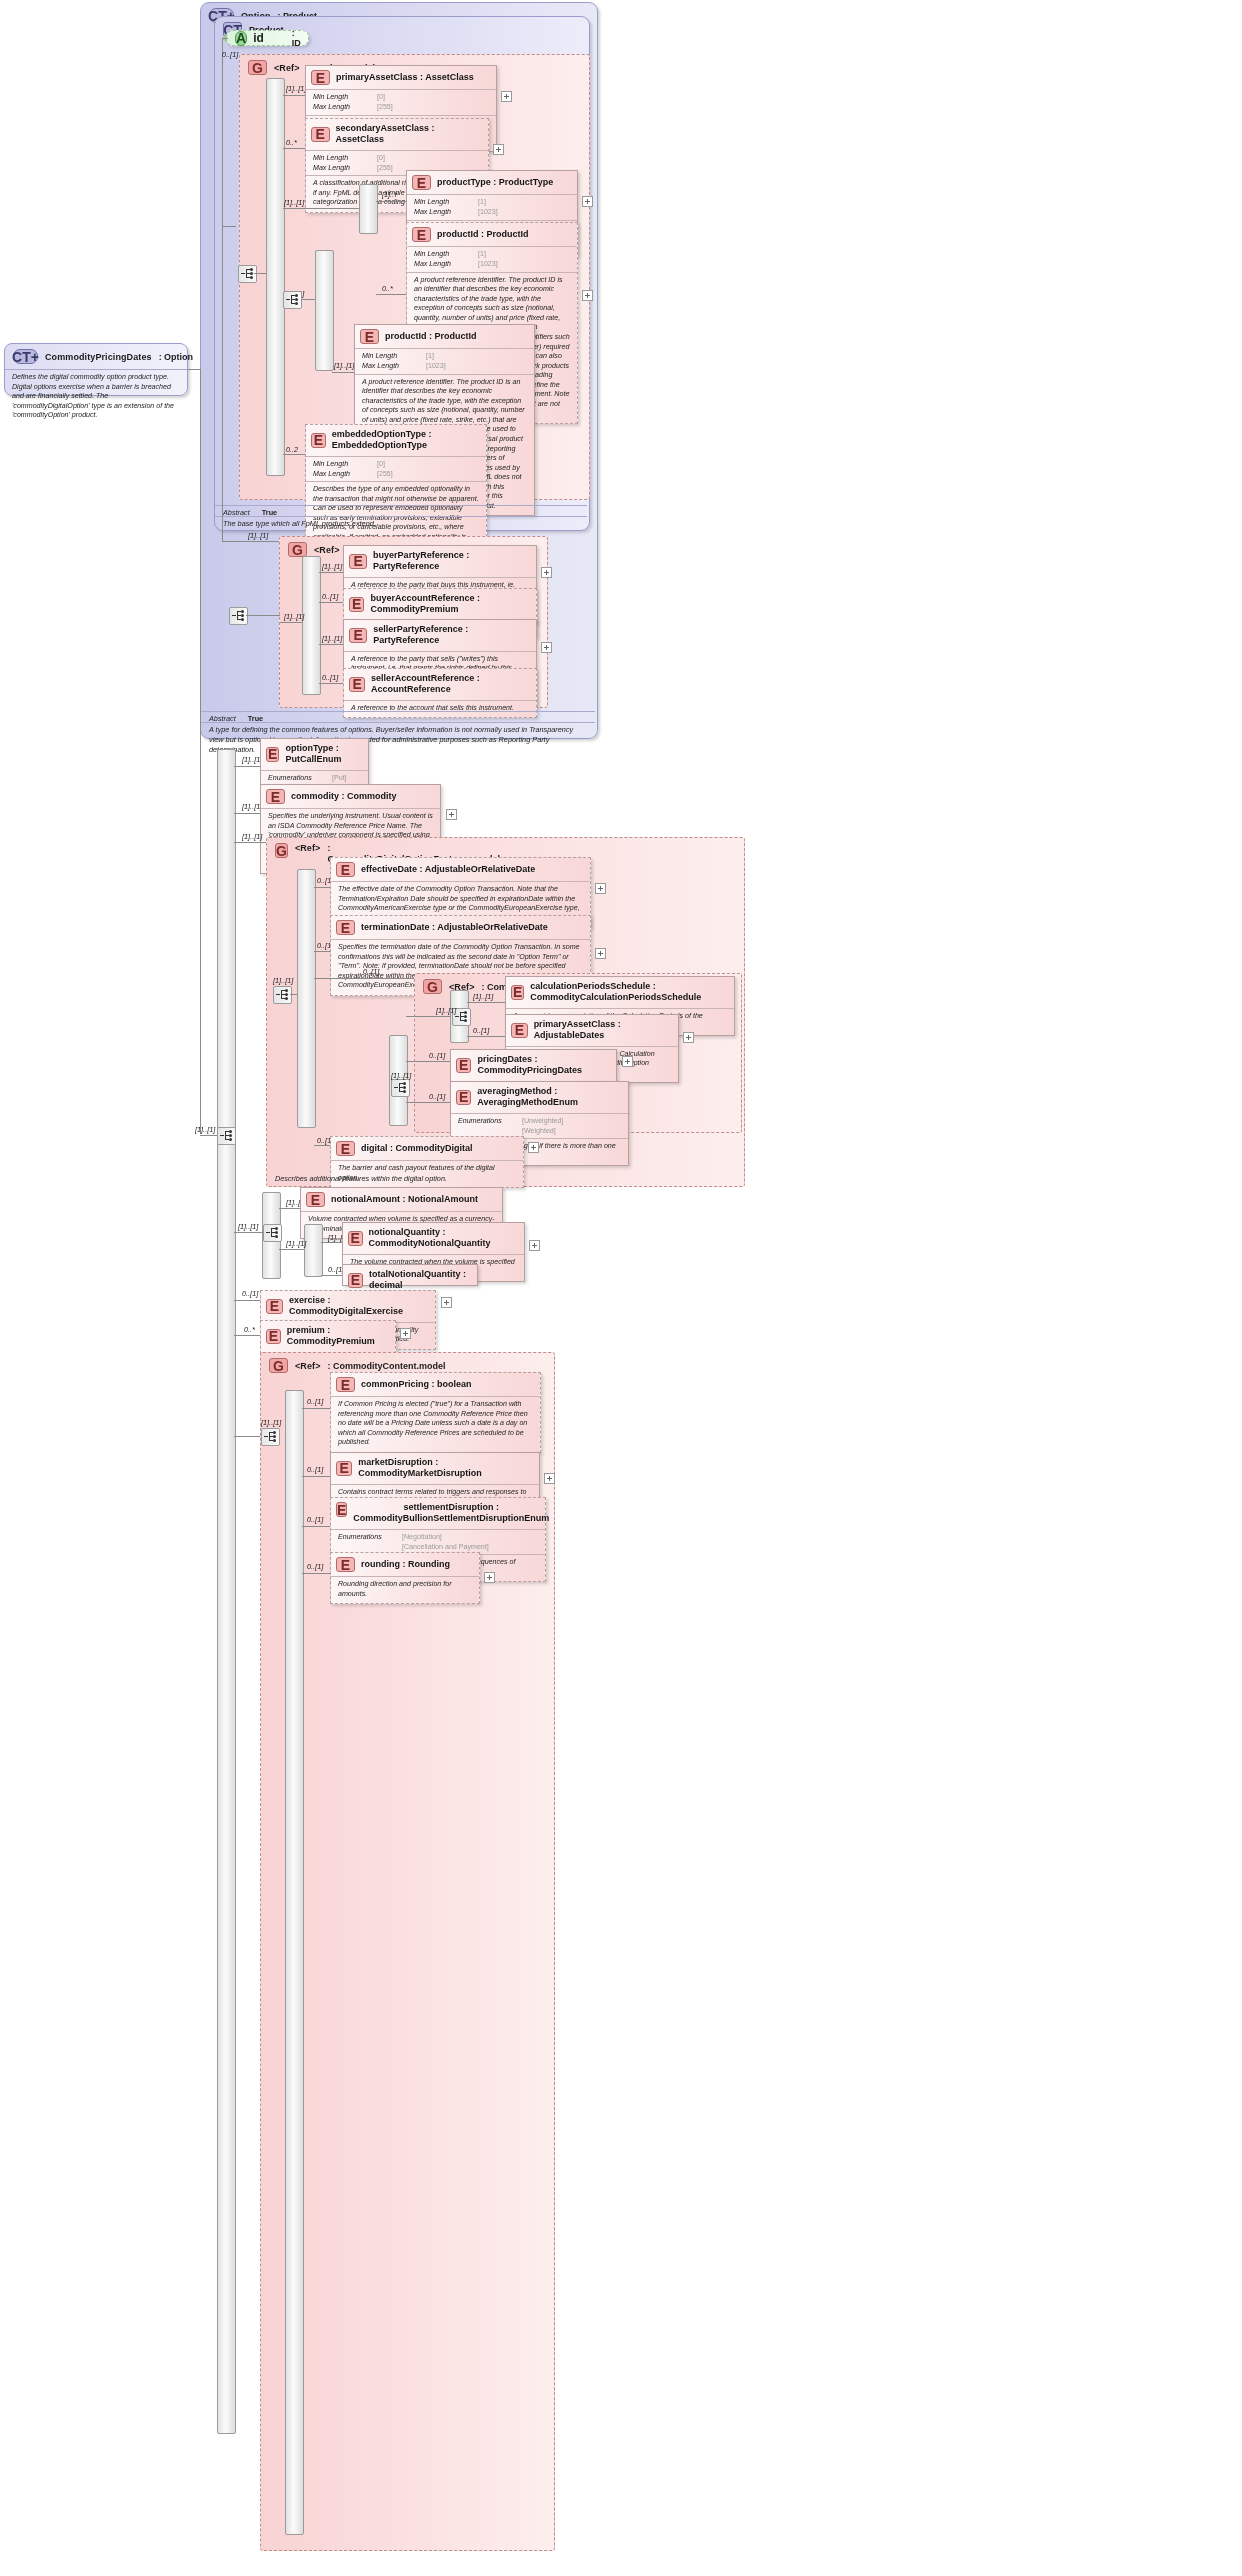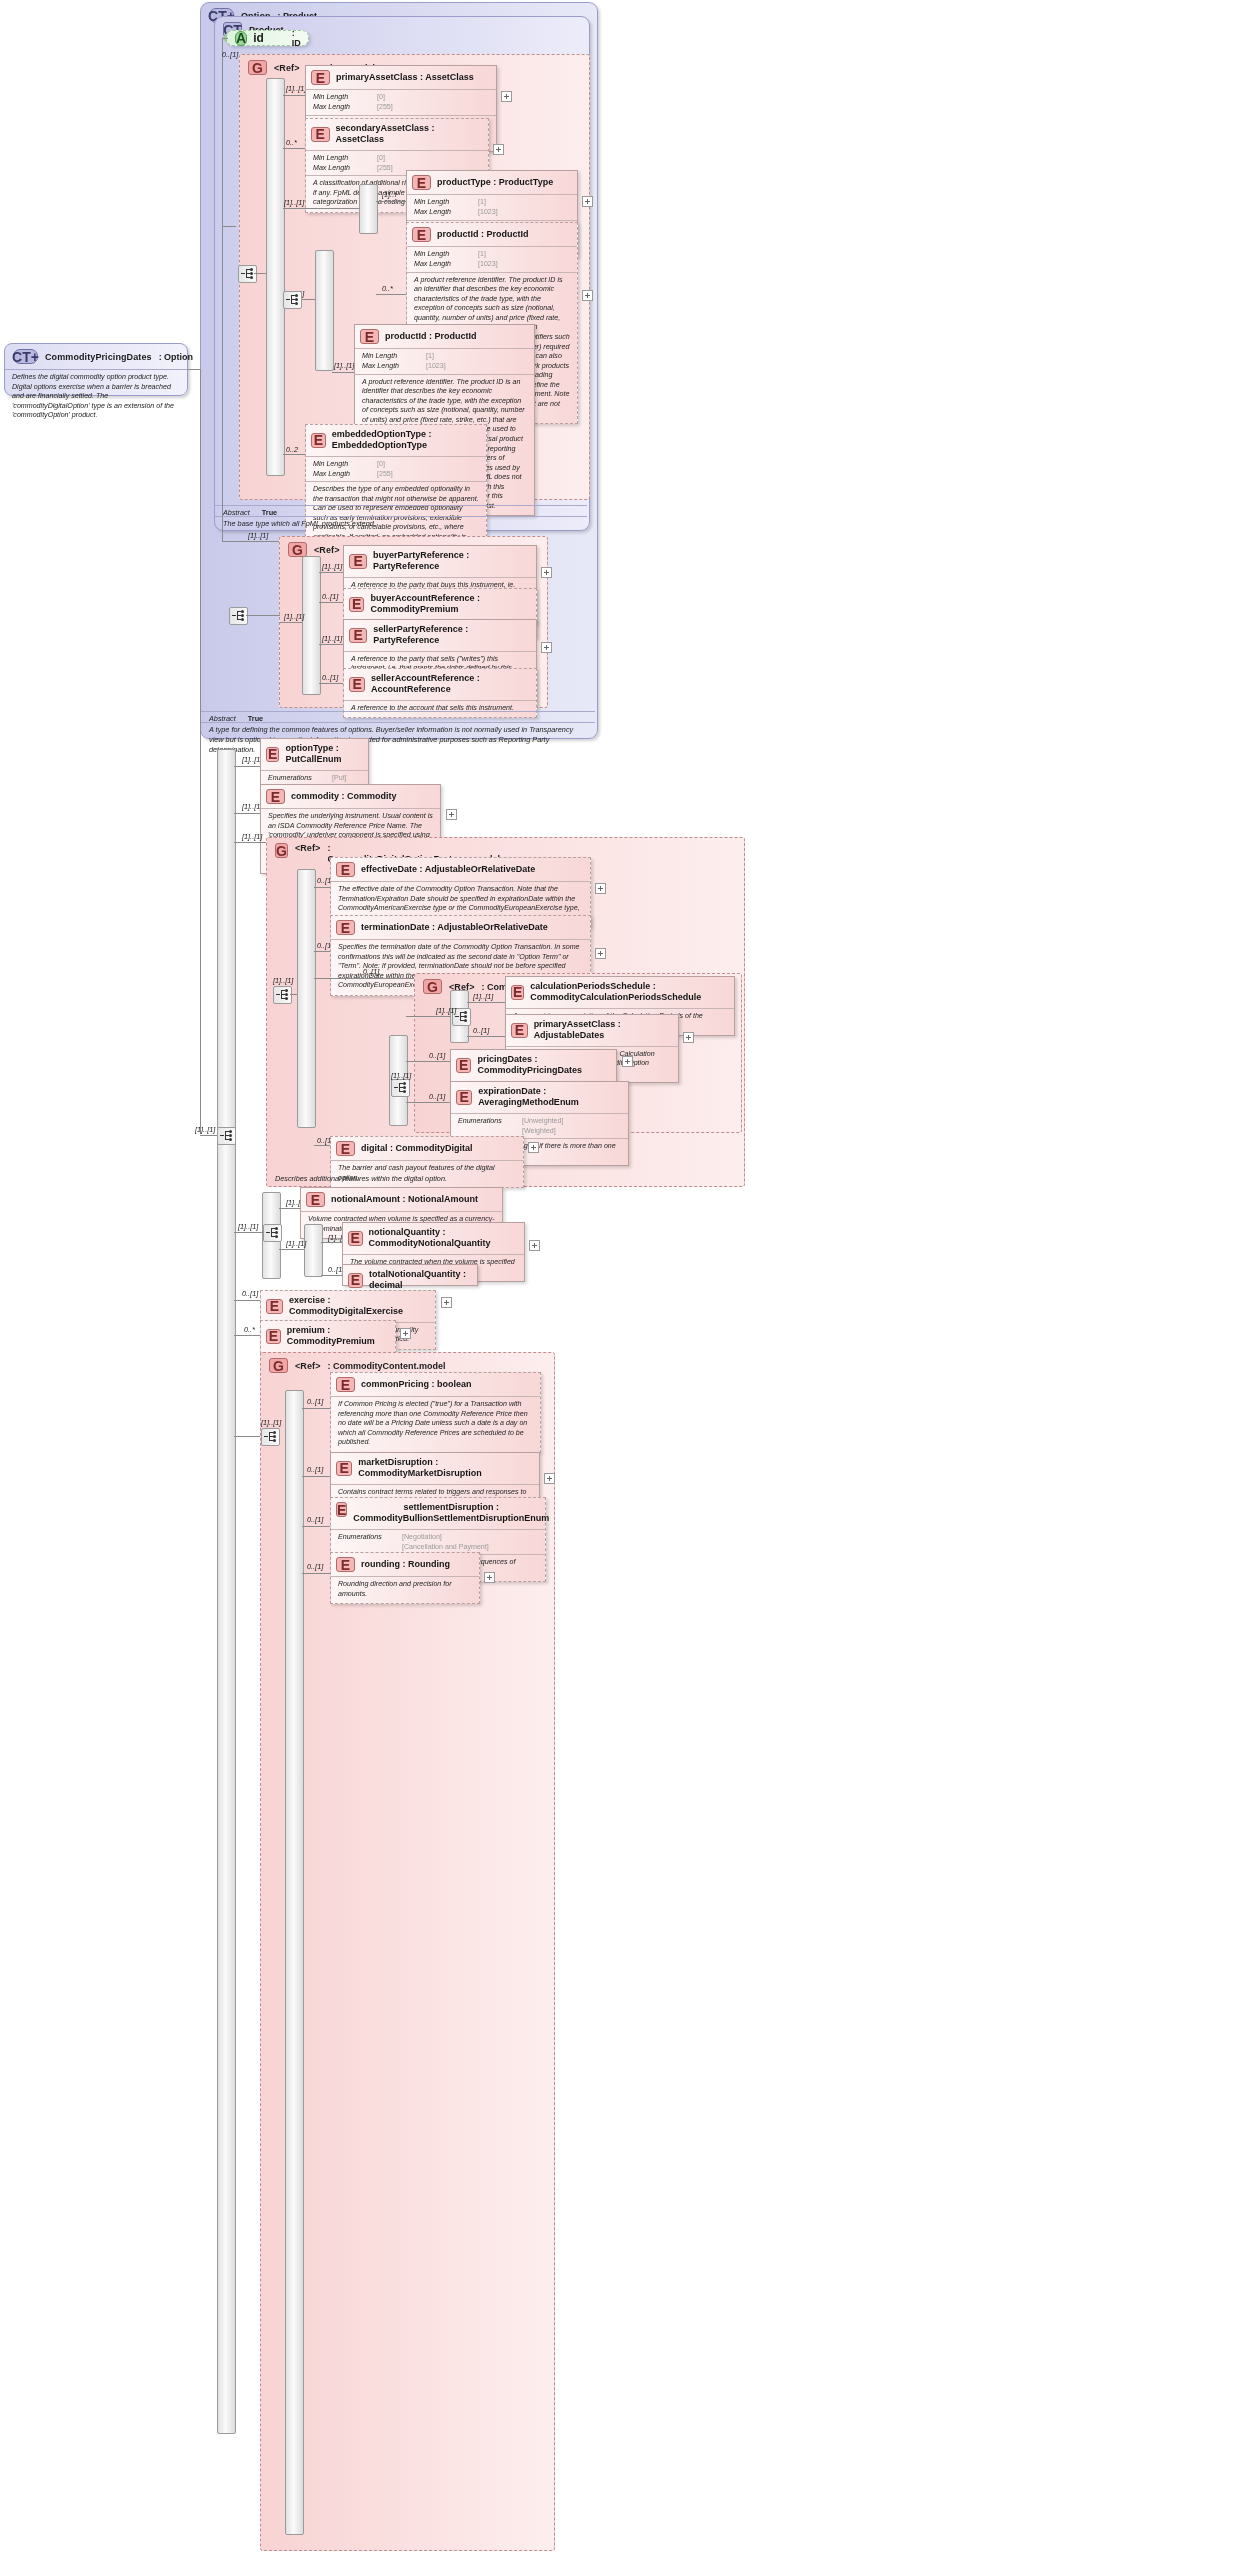--- a/index.html
+++ b/index.html
@@ -534,21 +534,21 @@
     </div>
     <div class="doc">The dates on which the option will price.</div>
   </div>
   <div class="plus" style="left:622px;top:1056px;"></div>
 
   <div class="occ" style="left:429px;top:1092px;">0..[1]</div>
   <div class="ln lnh" style="left:406px;top:1102px;width:45px;"></div>
   <div class="el req" style="left:450px;top:1081px;width:179px;">
     <div class="etitle">
       <span class="badge e">E</span>
-      <span class="t">expirationDate : AveragingMethodEnum</span>
+      <span class="t">averagingMethod : AveragingMethodEnum</span>
     </div>
     <div class="facets">
       <div class="col">
         <span class="fl">Enumerations</span>
         <span class="fl"></span>
       </div>
       <div class="col">
         <span class="fv">[Unweighted]</span>
         <span class="fv">[Weighted]</span>
       </div>

